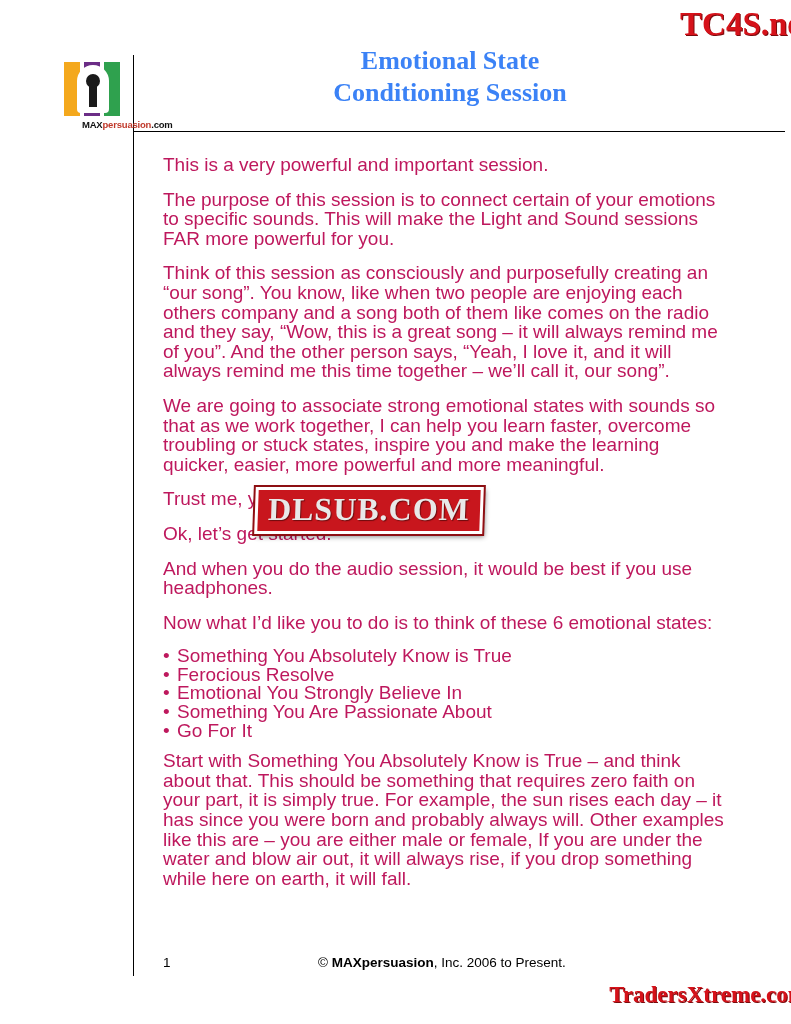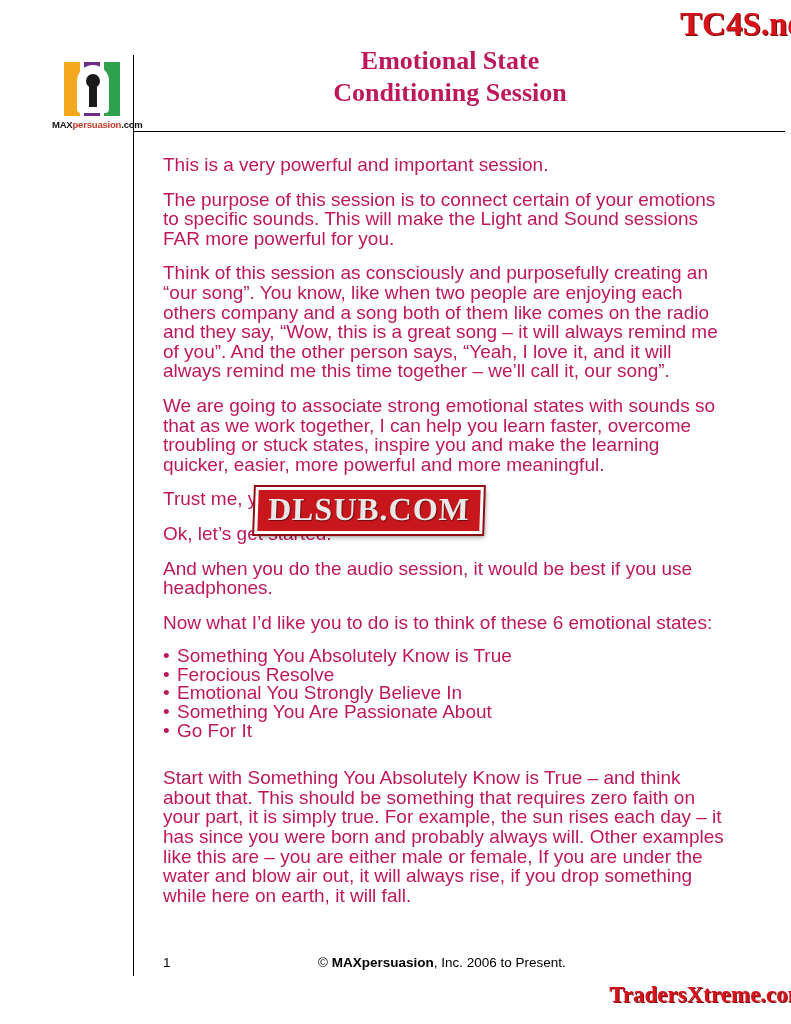--- a/index.html
+++ b/index.html
@@ -90,36 +90,36 @@
     height: 22px;
     background: #1a1a1a;
   }
   .logo-text {
     margin-top: 3px;
     font-size: 9.5px;
     font-weight: bold;
     letter-spacing: -0.2px;
     white-space: nowrap;
   }
-  .logo-text .max { color: #111111; }
+  .logo-text .max { color: #111111; margin-left: 30px; }
   .logo-text .persuasion { color: #c0392b; }
   .logo-text .dotcom { color: #111111; font-weight: bold; }
 
   
   .doc-title {
     position: absolute;
     left: 150px;
     top: 45px;
     width: 600px;
     text-align: center;
     font-family: "Liberation Serif", serif;
     font-weight: bold;
     font-size: 26px;
     line-height: 32px;
-    color: #be185d;
+    color: #3b82f6;
   }
 
   
   .hrule {
     position: absolute;
     left: 133px;
     right: 46px;
     top: 131px;
     border-top: 1.6px solid #000;
   }
@@ -139,21 +139,21 @@
     width: 562px;
     font-size: 19px;
     line-height: 19.6px;
     color: #be185d;
   }
   .body-col p {
     margin: 0 0 15px 0;
   }
   ul.states {
     list-style: none;
-    margin: 0 0 28px 0;
+    margin: 0 0 11px 0;
     padding: 0;
   }
   ul.states li {
     position: relative;
     padding-left: 14px;
     line-height: 18.6px;
   }
   ul.states li:before {
     content: "\2022";
     position: absolute;

